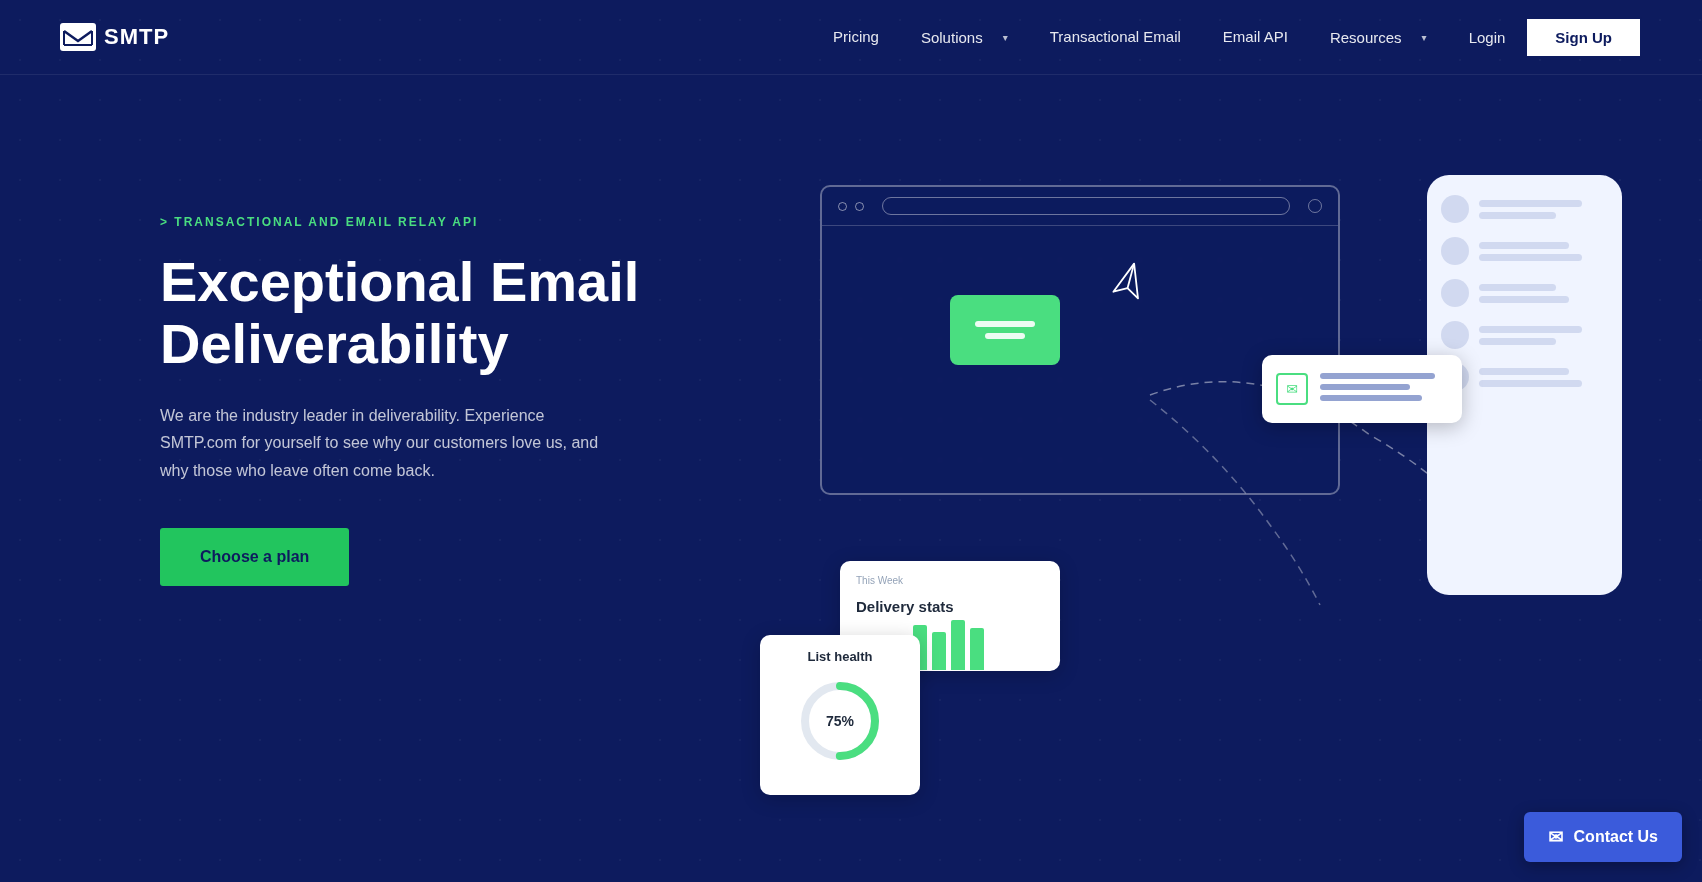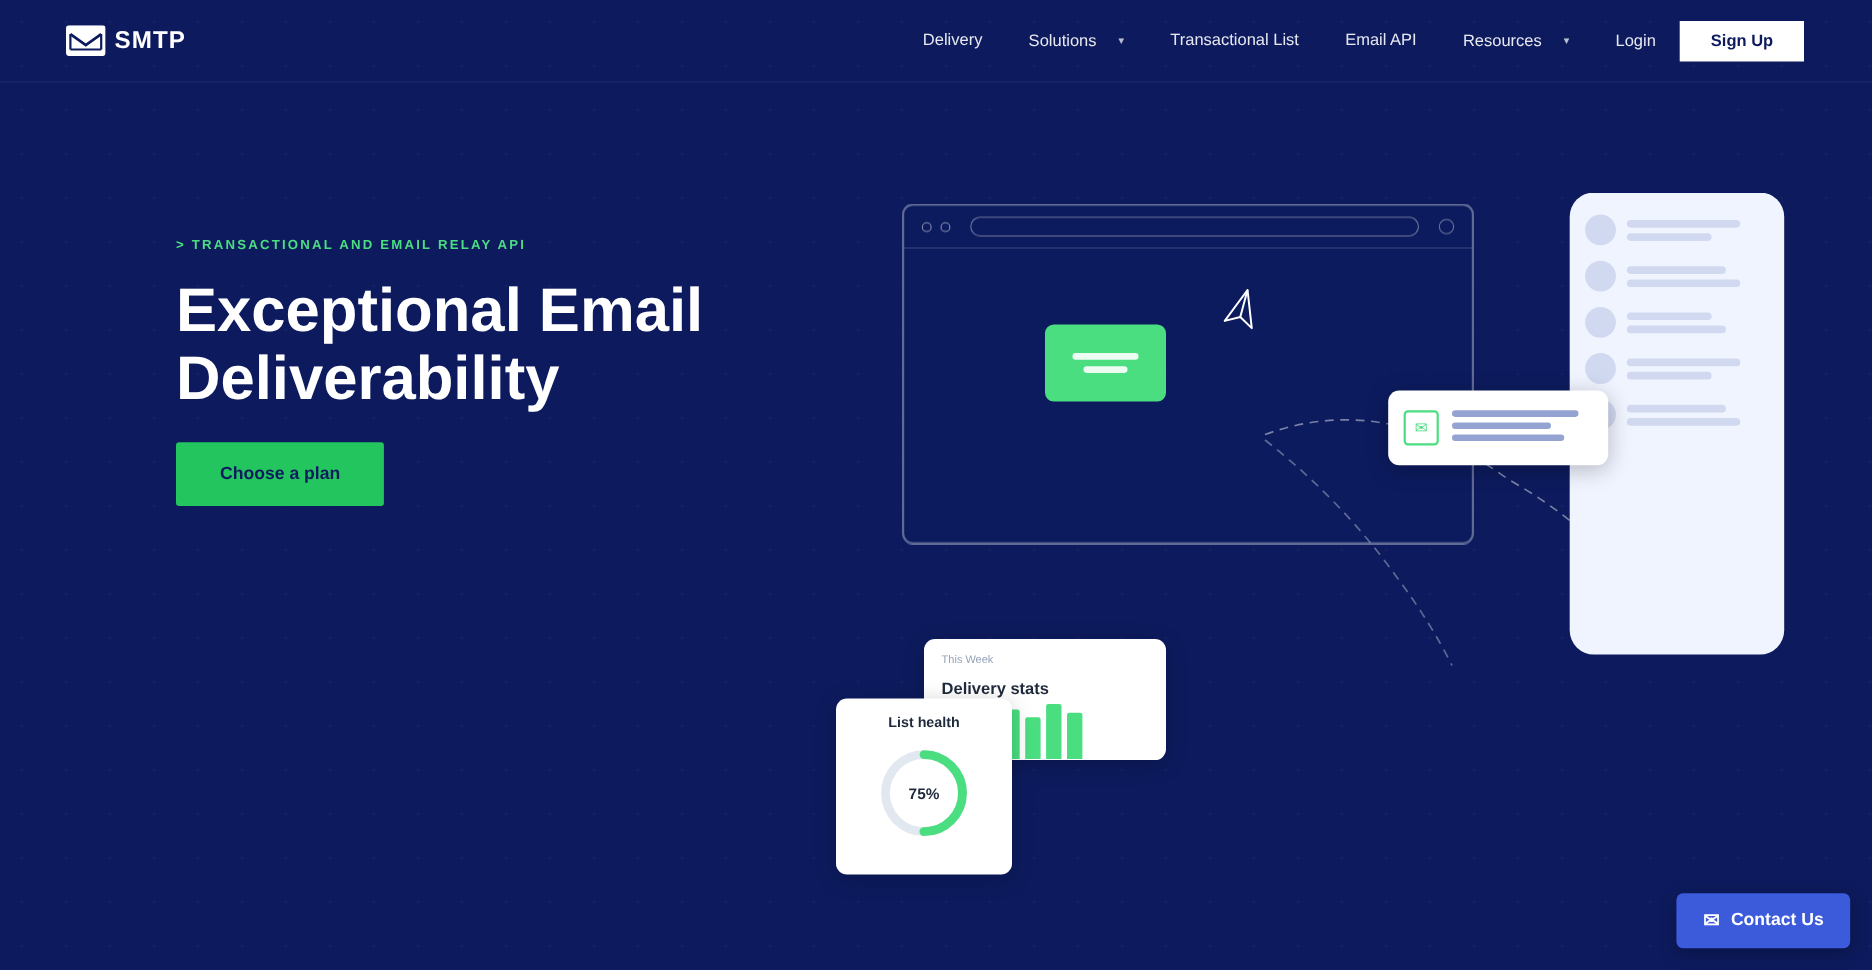--- a/index.html
+++ b/index.html
@@ -295,21 +295,21 @@
       border-radius: 3px;
       margin-bottom: 5px;
     }
     .email-notif-line.w90 { width: 90%; }
     .email-notif-line.w70 { width: 70%; }
     .email-notif-line.w80 { width: 80%; }
 
     
     .delivery-card {
       position: absolute;
-      bottom: 164px;
+      bottom: 184px;
       left: 100px;
       width: 220px;
       height: 110px;
       background: #fff;
       border-radius: 10px;
       box-shadow: 0 4px 20px rgba(0,0,0,0.2);
       padding: 14px 16px;
     }
     .delivery-card-label-small {
       font-size: 10px;
@@ -413,30 +413,30 @@
       <path d="M4 8 L18 18 L32 8" stroke="#0d1b5e" stroke-width="2.5" fill="none"></path>
       <line x1="4" y1="8" x2="4" y2="22" stroke="#0d1b5e" stroke-width="2"></line>
       <line x1="32" y1="8" x2="32" y2="22" stroke="#0d1b5e" stroke-width="2"></line>
       <line x1="4" y1="22" x2="32" y2="22" stroke="#0d1b5e" stroke-width="2"></line>
     </svg>
     <span class="logo-text">SMTP</span>
   </div>
 
   <ul class="nav-links">
     <li>
-      <a href="#">Delivery</a>
+      <a href="#">Pricing</a>
     </li>
     <li class="has-dropdown">
       <a href="#">
         <span>Solutions</span>
         <span class="chevron">▾</span>
       </a>
     </li>
     <li>
-      <a href="#">Transactional List</a>
+      <a href="#">Transactional Email</a>
     </li>
     <li>
       <a href="#">Email API</a>
     </li>
     <li class="has-dropdown">
       <a href="#">
         <span>Resources</span>
         <span class="chevron">▾</span>
       </a>
     </li>
@@ -446,20 +446,21 @@
   <button class="btn-signup">Sign Up</button>
 </nav>
 
 <section class="hero">
   <div class="hero-left">
     <div class="hero-eyebrow">&gt; TRANSACTIONAL AND EMAIL RELAY API</div>
     <h1 class="hero-title">
       <span>Exceptional Email</span><br>
       <span>Deliverability</span>
     </h1>
+    <p class="hero-desc">We are the industry leader in deliverability. Experience SMTP.com for yourself to see why our customers love us, and why those who leave often come back.</p>
     <button class="btn-cta">Choose a plan</button>
   </div>
 
   <div class="hero-right">
 
     <div class="browser-window">
       <div class="browser-topbar">
         <div class="browser-dot"></div>
         <div class="browser-dot"></div>
         <div class="browser-addressbar"></div>

